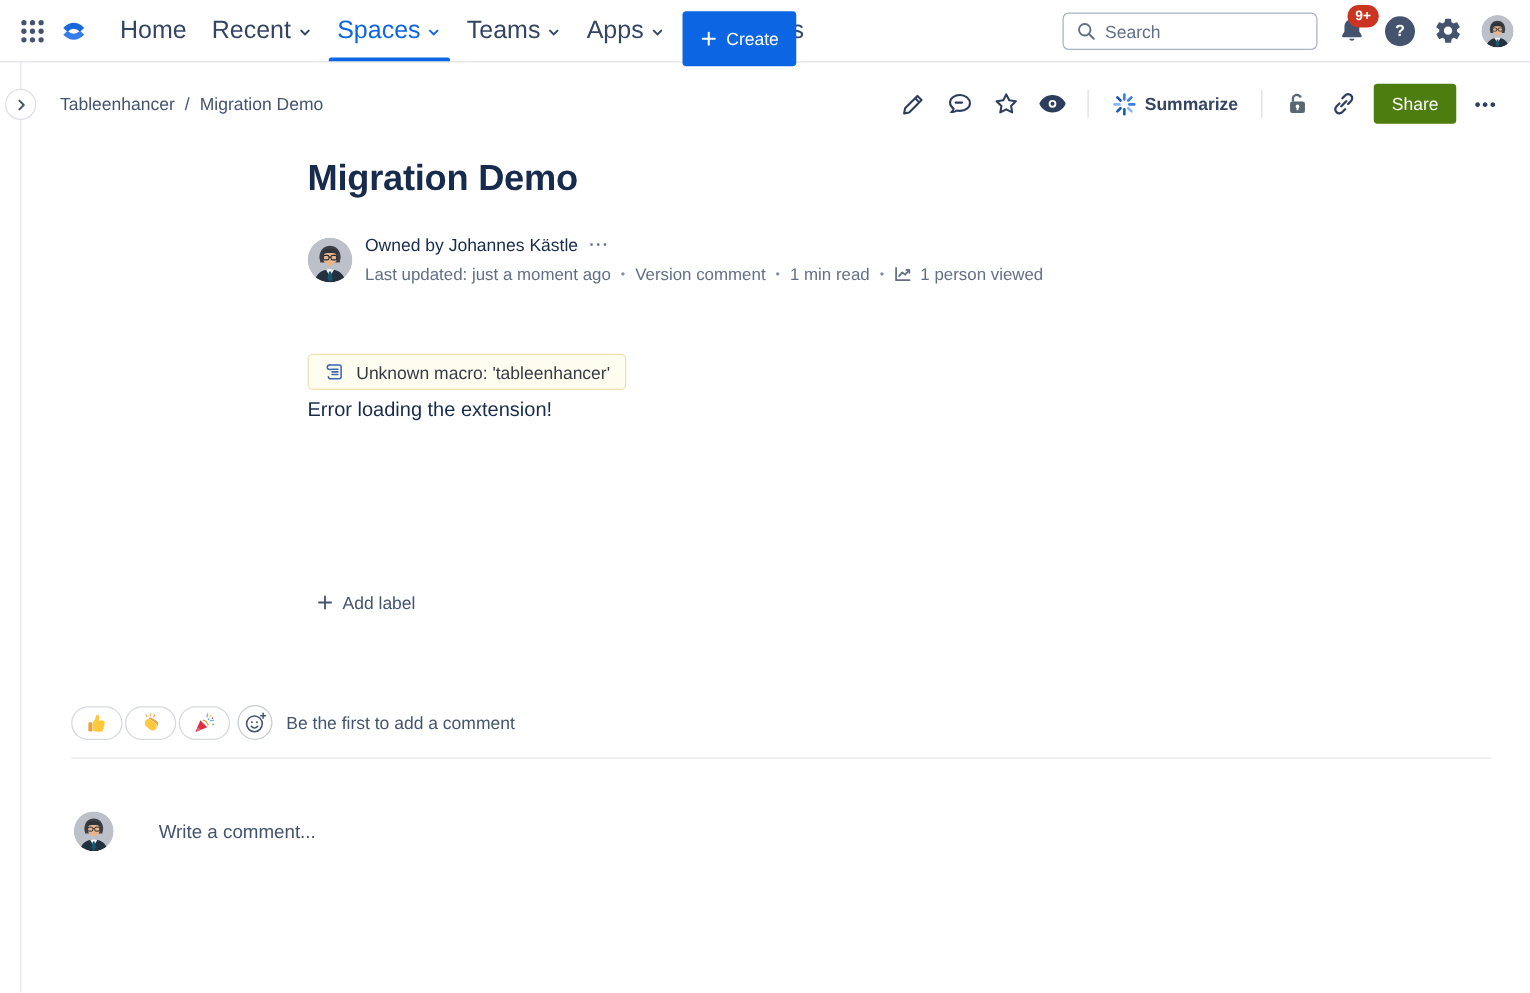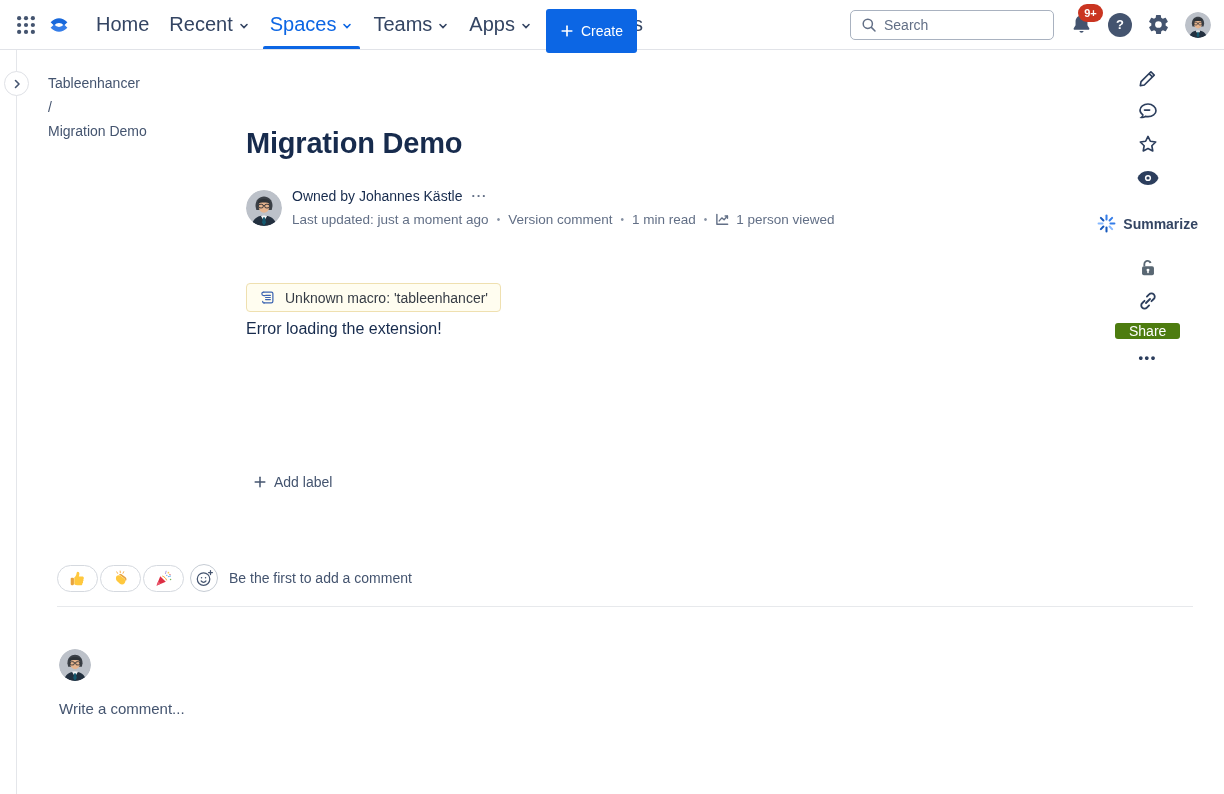--- a/index.html
+++ b/index.html
@@ -24,23 +24,23 @@
   .search-input { width:100%; height:100%; border:none; outline:none; background:transparent; padding-left:33px; font-size:14px; font-family:inherit; color:#172B4D; }
   .search-input::placeholder { color:#626F86; }
   .bell-wrap { position:relative; width:24px; height:24px; }
   .badge { position:absolute; top:-9px; left:9px; min-width:25px; height:18px; background:#CA3521; color:#fff; font-size:11px; font-weight:700; border-radius:9px; display:flex; align-items:center; justify-content:center; padding:0 5px; }
   .help-btn { width:24px; height:24px; border-radius:50%; background:#44546F; color:#fff; font-size:13px; font-weight:700; }
   .avatar-btn { width:26px; height:26px; border-radius:50%; overflow:hidden; }
 
   
   .side-line { position:absolute; left:16px; top:50px; width:1px; height:744px; background:#E4E6EA; }
   .expand-btn { position:absolute; left:4px; top:71px; width:25px; height:25px; border-radius:50%; background:#fff; border:1px solid #DFE1E6; z-index:4; }
-  .breadcrumb { position:absolute; left:48px; top:75px; display:flex; gap:8px; font-size:14px; color:#44546F;flex-direction:column; }
+  .breadcrumb { position:absolute; left:48px; top:75px; display:flex; align-items:center; gap:8px; font-size:14px; color:#44546F; }
   .crumb { color:#44546F; text-decoration:none; cursor:pointer; }
-  .page-toolbar { position:absolute; top:67px; right:22px; height:32px; display:flex; align-items:center; gap:11px;flex-direction:column; }
+  .page-toolbar { position:absolute; top:67px; right:22px; height:32px; display:flex; align-items:center; gap:11px; }
   .tb-icon { width:26px; height:26px; display:flex; align-items:center; justify-content:center; background:none; border:none; cursor:pointer; border-radius:3px; }
   .tb-divider { width:1px; height:22px; background:#DCDFE4; margin:0 4px; }
   .summarize-btn { display:flex; align-items:center; gap:7px; background:none; border:none; cursor:pointer; font-family:inherit; font-size:14px; font-weight:600; color:#344563; padding:2px 4px; }
   .share-btn { height:32px; padding:0 14px; background:#4d7c0f; color:#fff; border:none; border-radius:3px; font-size:14px; font-weight:500; cursor:pointer; font-family:inherit; }
   .more-btn { background:none; border:none; cursor:pointer; font-size:13px; font-weight:700; color:#2C3E5D; letter-spacing:1.5px; padding:0 4px; }
 
   
   .page-title { position:absolute; left:246px; top:127px; font-size:29px; font-weight:600; color:#172B4D; letter-spacing:-0.2px; }
   .byline-avatar { position:absolute; left:246px; top:190px; width:36px; height:36px; border-radius:50%; overflow:hidden; }
   .byline { position:absolute; left:292px; top:188px; }
@@ -53,21 +53,21 @@
   .macro-box { position:absolute; left:246px; top:283px; height:29px; display:inline-flex; align-items:center; gap:9px; padding:0 12px; background:#FFFDF0; border:1px solid #EFE0B0; border-radius:4px; font-size:14px; color:#363C45; }
   .error-text { position:absolute; left:246px; top:320px; font-size:16px; color:#172B4D; }
   .add-label-btn { position:absolute; left:249px; top:472px; display:flex; align-items:center; gap:7px; background:none; border:none; cursor:pointer; font-family:inherit; font-size:14px; color:#44546F; padding:2px 4px; }
 
   
   .reactions { position:absolute; left:57px; top:564px; display:flex; align-items:center; }
   .reaction-pill { width:41px; height:27px; border:1px solid #D5D9DF; border-radius:16px; background:#fff; display:flex; align-items:center; justify-content:center; cursor:pointer; margin-right:2px; }
   .add-reaction-btn { width:28px; height:28px; border:1px solid #C6CCD4; border-radius:50%; background:#fff; display:flex; align-items:center; justify-content:center; cursor:pointer; margin-left:4px; }
   .reaction-prompt { margin-left:11px; font-size:14px; color:#44546F; }
   .footer-divider { position:absolute; left:57px; top:606px; width:1136px; height:1px; background:#E7E9EC; }
-  .comment-row { position:absolute; left:59px; top:649px; display:flex; gap:19px; cursor:text;flex-direction:column; }
+  .comment-row { position:absolute; left:59px; top:649px; display:flex; align-items:center; gap:36px; cursor:text; }
   .comment-avatar { width:32px; height:32px; border-radius:50%; overflow:hidden; }
   .comment-placeholder { font-size:15px; color:#44546F; }
 
   svg { display:block; }
   .hidden-defs { position:absolute; width:0; height:0; }
 </style>
 </head>
 <body>
 
 <svg class="hidden-defs" aria-hidden="true">

